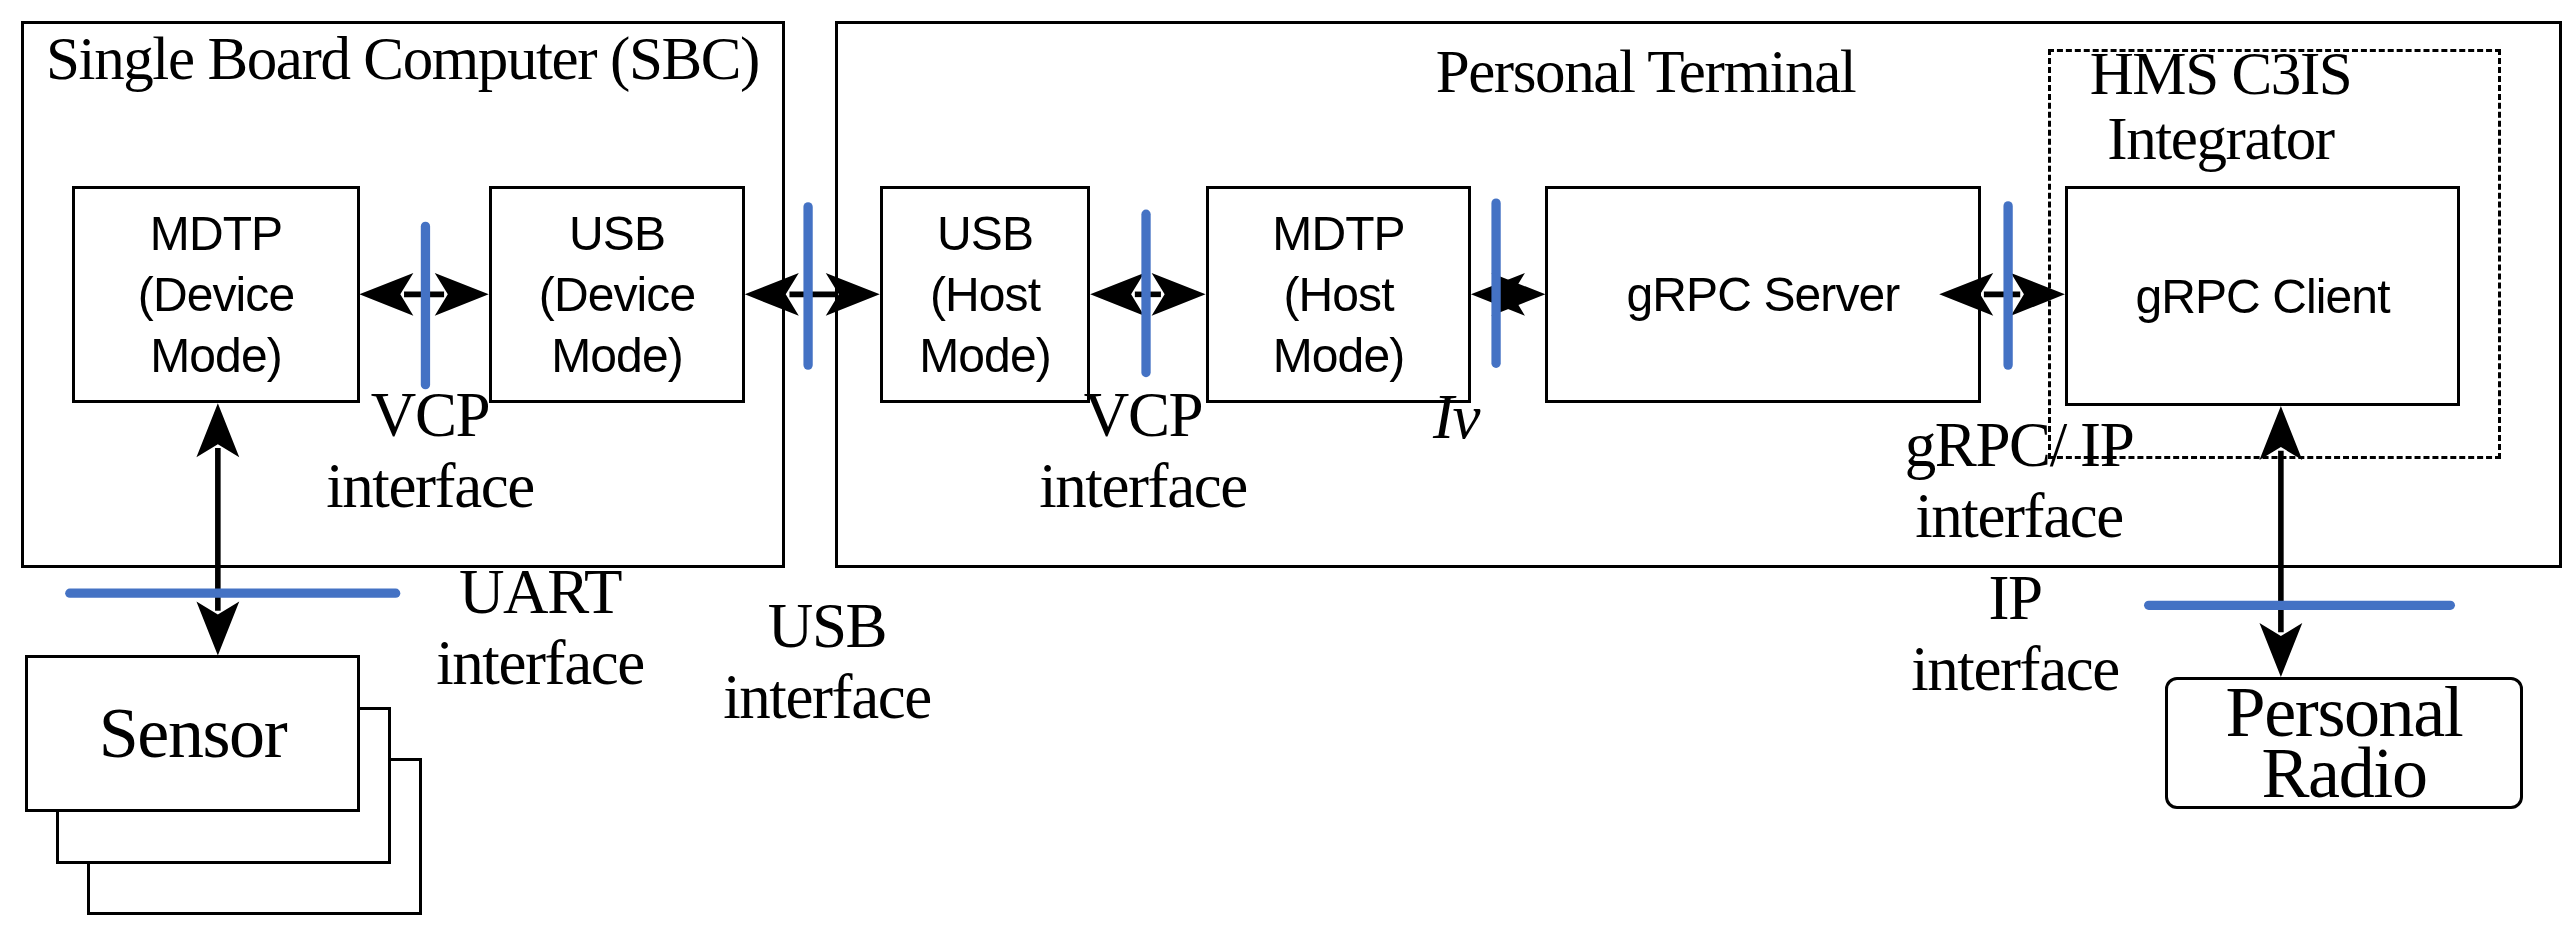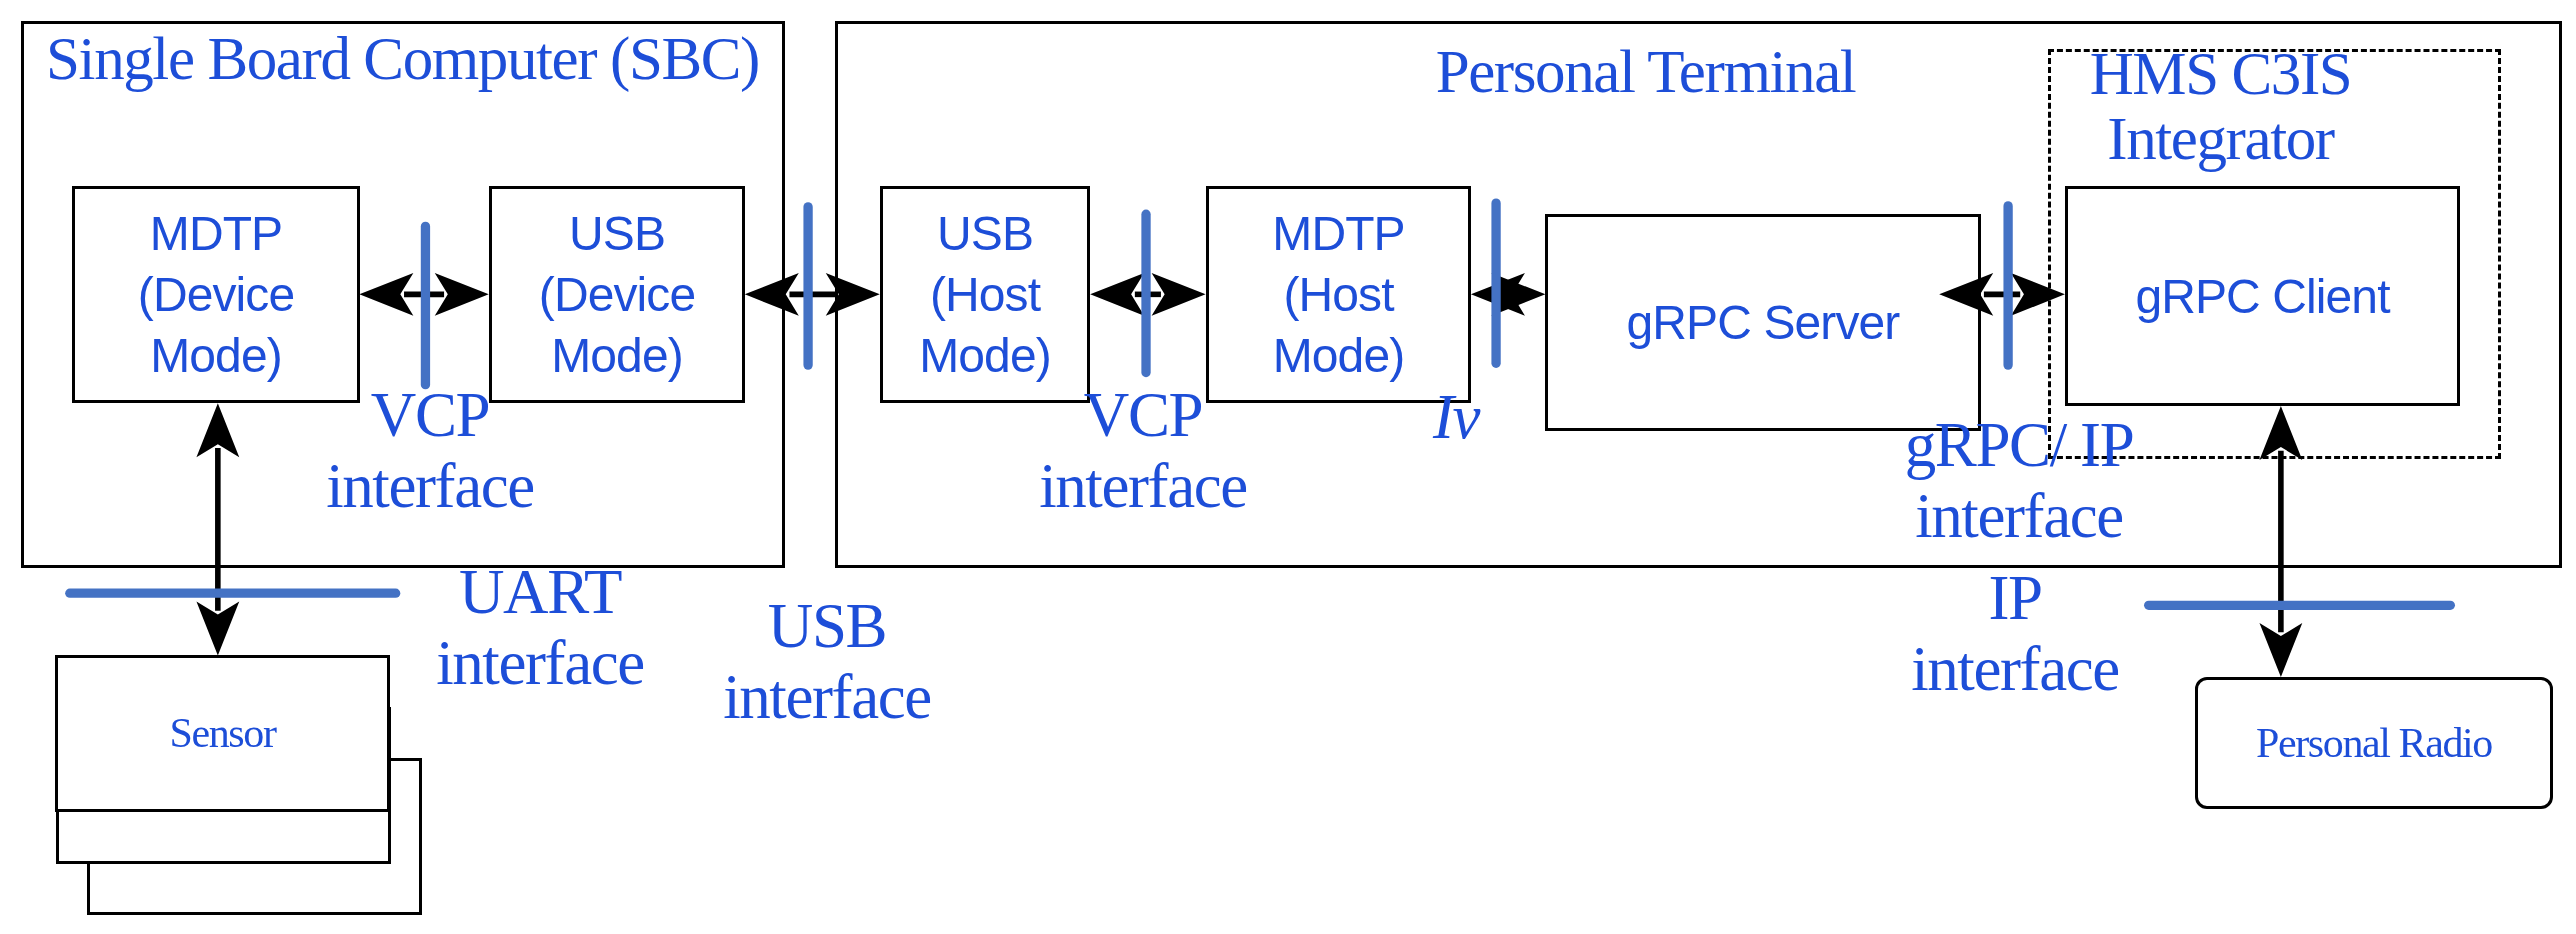--- a/index.html
+++ b/index.html
@@ -1,24 +1,24 @@
 <!DOCTYPE html>
 <html style="font-size:15px"><head>
 <meta charset="utf-8">
 <style>
   html,body{margin:0;padding:0;background:#ffffff;}
   #canvas{position:relative;width:2576px;height:935px;background:#ffffff;overflow:hidden;
-          font-family:"Liberation Serif",serif;color:#1d4ed8;}
+          font-family:"Liberation Serif",serif;color:#000000;}
   .abs{position:absolute;box-sizing:border-box;}
   .container{border:3.7px solid #000;background:transparent;z-index:1;}
   .container.dashed{border:3.7px dashed #000;}
   .cbox{border:3.7px solid #000;background:#fff;z-index:3;display:flex;flex-direction:column;
         align-items:center;justify-content:center;text-align:center;
         font-family:Liberation Sans, sans-serif;font-size:48px;line-height:61px;letter-spacing:-0.9px;}
-  .cbox.serifbox{font-family:"Liberation Serif",serif;font-size:42px;letter-spacing:-1.4px;margin-left:30px;}
+  .cbox.serifbox{font-family:"Liberation Serif",serif;font-size:72px;letter-spacing:-1.4px;}
   .title{text-align:center;font-size:61px;line-height:65px;letter-spacing:-1.4px;z-index:2;}
   .iflabel{text-align:center;font-size:63px;line-height:71px;letter-spacing:-1.4px;z-index:4;}
   .stack{border:3.7px solid #000;background:#fff;}
   svg.overlay{position:absolute;left:0;top:0;z-index:6;pointer-events:none;}
 </style>
 </head>
 <body>
 
 <div id="canvas">
 
@@ -46,21 +46,21 @@
   <div class="abs cbox" style="left:880px;top:186px;width:210px;height:217px;">
     <span>USB</span>
     <span>(Host</span>
     <span>Mode)</span>
   </div>
   <div class="abs cbox" style="left:1206px;top:186px;width:265px;height:217px;">
     <span>MDTP</span>
     <span>(Host</span>
     <span>Mode)</span>
   </div>
-  <div class="abs cbox" style="left:1545px;top:186px;width:436px;height:217px;margin-top:28px;">
+  <div class="abs cbox" style="left:1545px;top:186px;width:436px;height:217px;">
     <span>gRPC Server</span>
   </div>
   <div class="abs cbox" style="left:2065px;top:186px;width:395px;height:220px;justify-content:center;">
     <span>gRPC Client</span>
   </div>
 
   <div class="abs stack" style="left:87px;top:758px;width:335px;height:157px;z-index:2;"></div>
   <div class="abs stack" style="left:56px;top:707px;width:335px;height:157px;z-index:3;"></div>
   <div class="abs cbox serifbox" style="left:25px;top:655px;width:335px;height:157px;z-index:4;">
     <span>Sensor</span>

